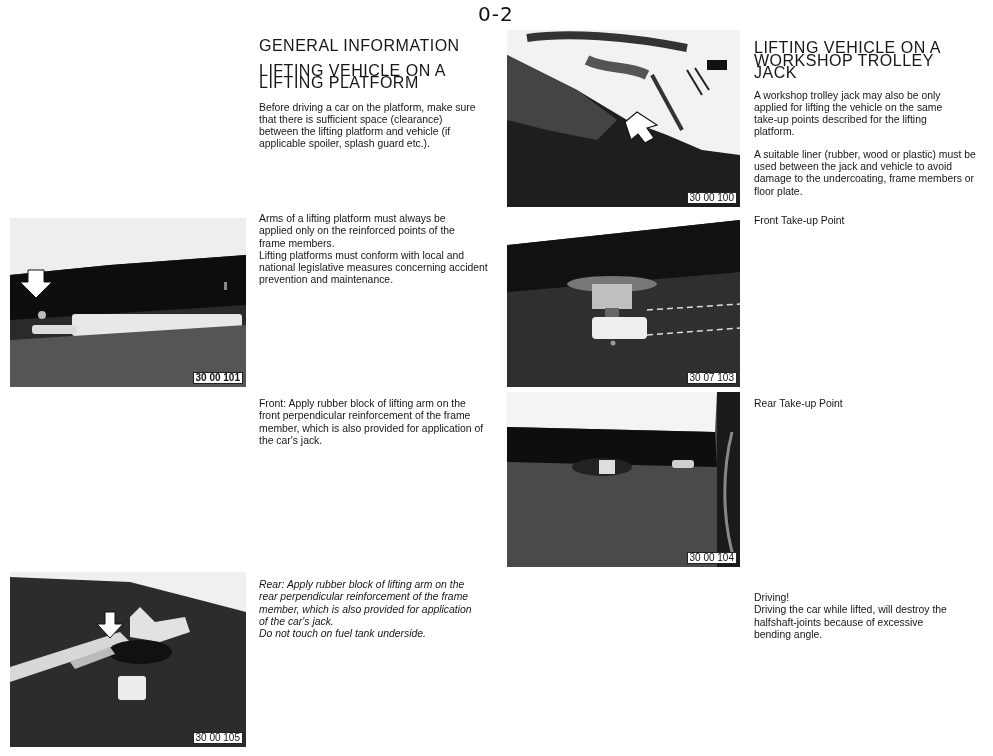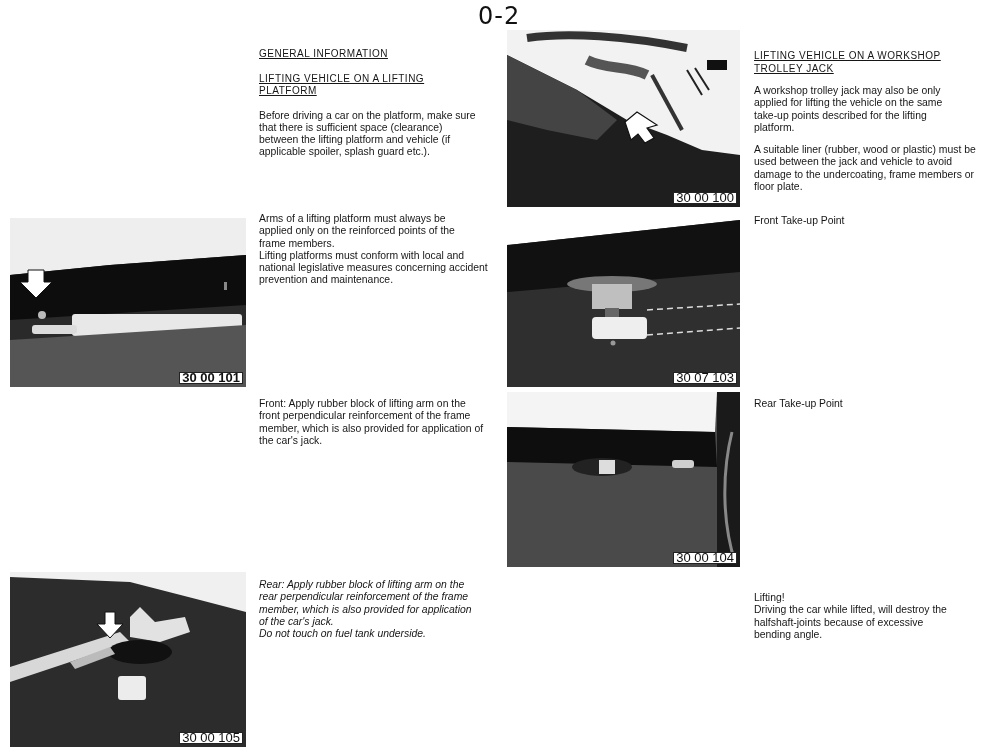--- a/index.html
+++ b/index.html
@@ -1,33 +1,33 @@
 <!DOCTYPE html>
 <html><head>
 <meta charset="utf-8">
 <style>
   html, body { margin:0; padding:0; }
   body {
     width:993px; height:756px; background:#ffffff; position:relative; overflow:hidden;
     font-family:"Liberation Sans", "DejaVu Sans", sans-serif; color:#111;
   }
   .page-number {
-    position:absolute; left:478px; top:2px; font-size:24px; font-weight:normal;
+    position:absolute; left:478px; top:2px; font-size:20px; font-weight:normal;
     letter-spacing:1px; font-family:"DejaVu Sans", sans-serif; color:#111;
   }
   .text-block { position:absolute; font-size:10.4px; line-height:12.3px; color:#161616; }
   .text-block p { margin:0 0 10px 0; }
-  .heading { font-weight:normal; letter-spacing:0.5px; font-size:10px; line-height:12.5px; margin:12px 0 12px 0;text-decoration:underline; }
+  .heading { font-weight:normal; letter-spacing:0.5px; font-size:16px; line-height:12.5px; margin:4px 0 12px 0; }
   .photo {
     position:absolute; overflow:hidden; background:#1b1b1b;
   }
   .photo svg { display:block; width:100%; height:100%; }
   .fig-label {
     position:absolute; right:3px; bottom:3px; background:#fff; color:#111;
-    font-size:13px; line-height:10px; padding:0 2px; border:1px solid #222;
+    font-size:10px; line-height:10px; padding:0 2px; border:1px solid #222;
     font-family:"Liberation Sans", sans-serif;
   }
 </style>
 </head>
 <body>
 
 <div class="page-number">0-2</div>
 
 <div class="text-block" style="left:259px; top:36px; width:240px;">
   <div class="heading">GENERAL INFORMATION</div>
@@ -52,21 +52,21 @@
 <div class="text-block" style="left:754px; top:38px; width:230px;">
   <div class="heading" style="width:210px; margin-bottom:10px;">LIFTING VEHICLE ON A WORKSHOP TROLLEY JACK</div>
   <p style="width:200px;">A workshop trolley jack may also be only applied for lifting the vehicle on the same take-up points described for the lifting platform.</p>
   <p style="width:228px;">A suitable liner (rubber, wood or plastic) must be used between the jack and vehicle to avoid damage to the undercoating, frame members or floor plate.</p>
 </div>
 
 <div class="text-block" style="left:754px; top:215px;">Front Take-up Point</div>
 <div class="text-block" style="left:754px; top:398px;text-align:right;">Rear Take-up Point</div>
 
 <div class="text-block" style="left:754px; top:592px; width:220px;">
-  <div>Lifting!</div>
+  <div>Driving!</div>
   <div style="width:200px;">Driving the car while lifted, will destroy the halfshaft-joints because of excessive bending angle.</div>
 </div>
 
 <div class="photo" style="left:507px; top:30px; width:233px; height:177px; background:#222;">
   <svg viewBox="0 0 233 177" preserveAspectRatio="none">
     <rect width="233" height="177" fill="#1e1e1e"></rect>
     <polygon points="0,0 233,0 233,125 195,120 160,105 120,90 70,60 0,25" fill="#f2f2f2"></polygon>
     <polygon points="0,25 70,60 110,90 90,110 40,100 0,90" fill="#444"></polygon>
     <path d="M20,8 C60,2 120,6 180,18" stroke="#333" stroke-width="8" fill="none"></path>
     <path d="M80,30 C100,40 120,35 140,45" stroke="#555" stroke-width="10" fill="none"></path>

